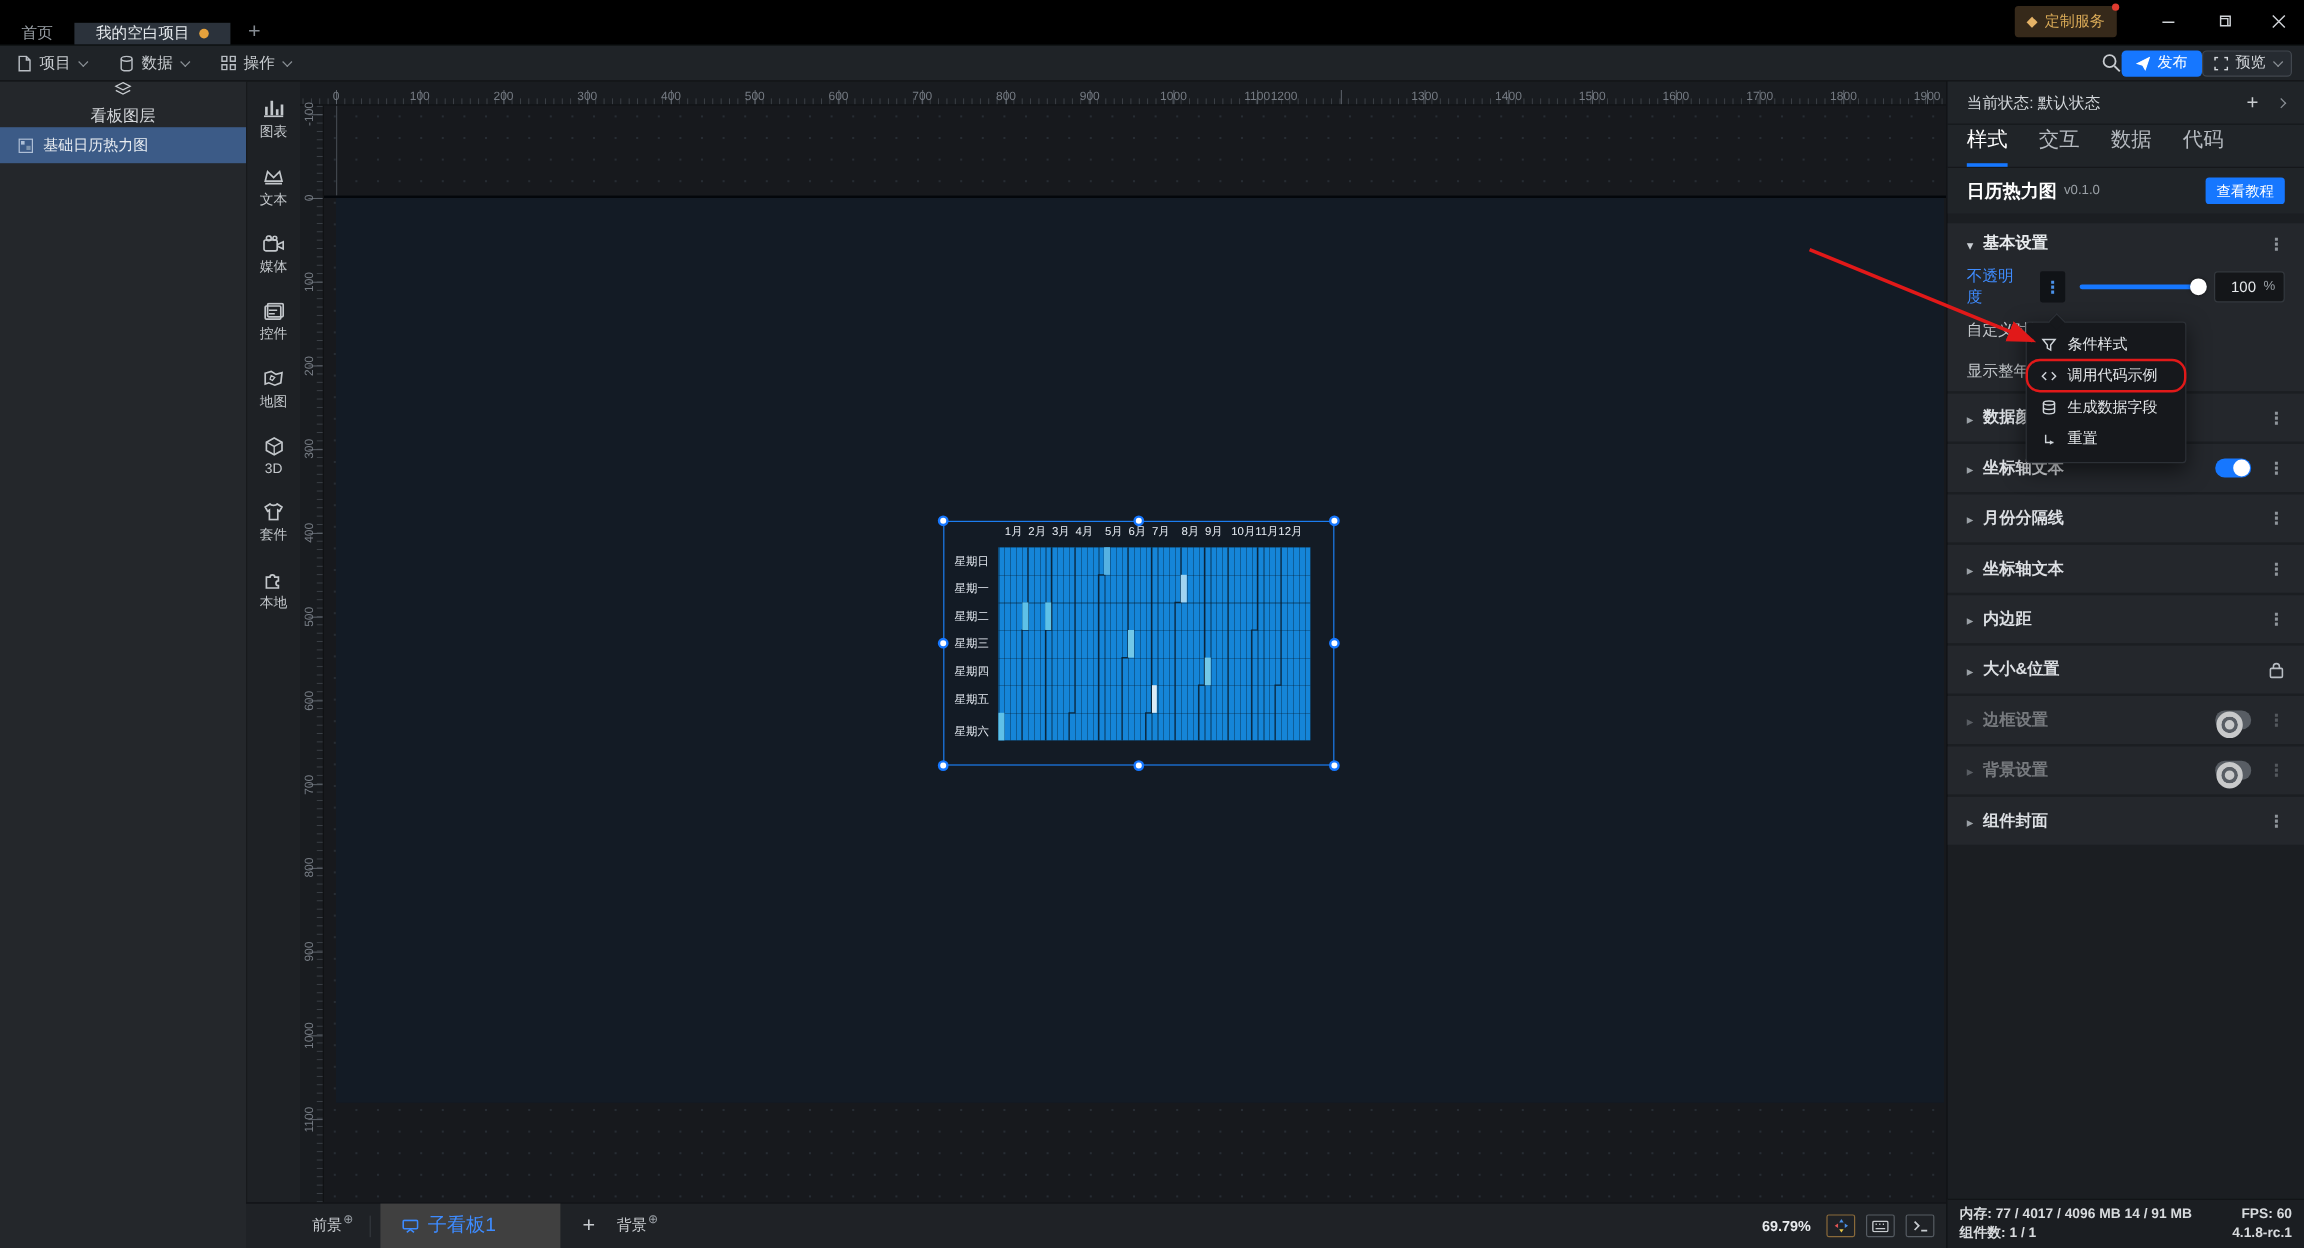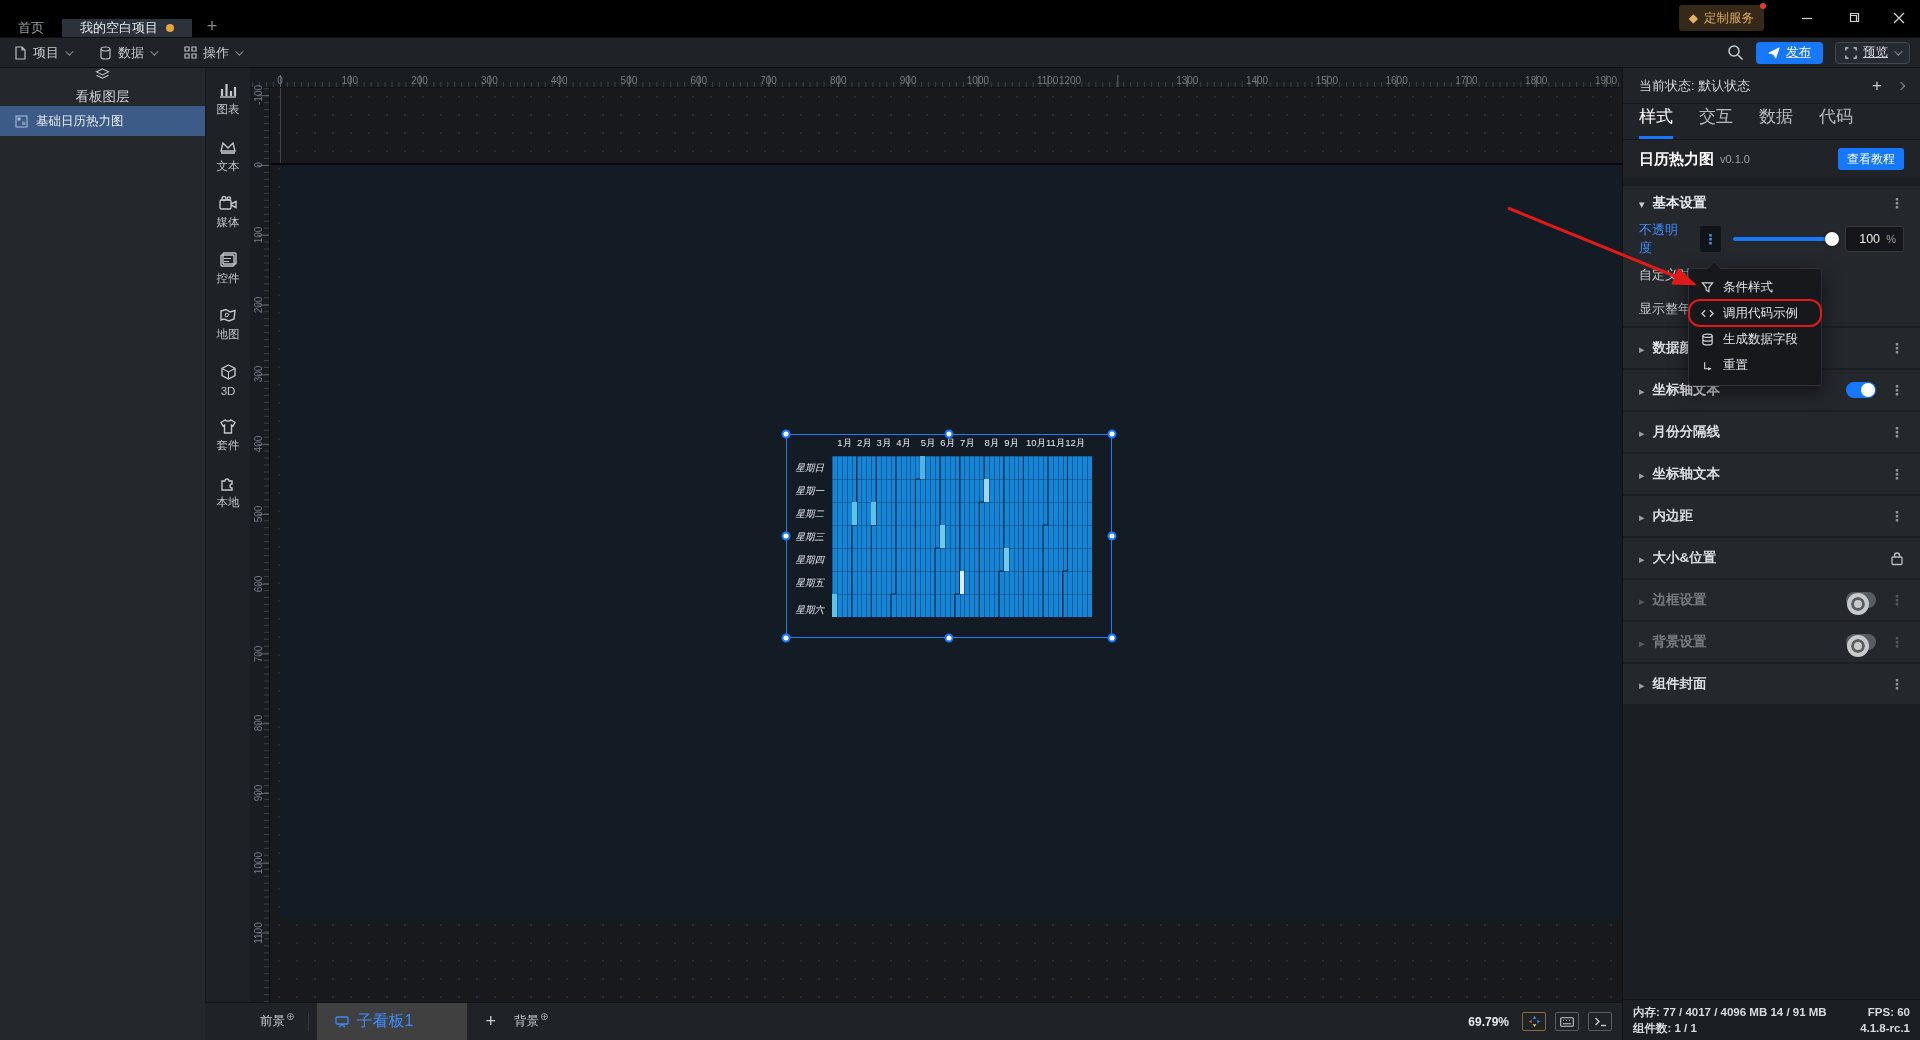--- a/index.html
+++ b/index.html
@@ -19,21 +19,21 @@
   .svc-badge .diamond{color:#e5b266;font-size:12px;}
   .diamond::before{content:"\25C6";}
   .svc-badge span.lbl{color:#d8a957;font-size:12.5px;}
   .svc-dot{position:absolute;right:-2px;top:-2px;width:6px;height:6px;border-radius:50%;background:#e03b30;}
   .winbtn{width:42px;height:38px;display:flex;align-items:center;justify-content:center;color:#cfd3d7;}
 
   
   .toolbar{position:absolute;left:0;top:38px;width:1920px;height:30px;background:#1f2327;border-bottom:1px solid #0e1012;display:flex;align-items:center;}
   .tb-menu{display:flex;align-items:center;gap:6px;color:#c9cdd1;font-size:13px;padding:0 14px;height:100%;}
   .chev{width:6px;height:6px;border-right:1.5px solid #8a9096;border-bottom:1.5px solid #8a9096;transform:rotate(45deg) translateY(-2px);display:inline-block;}
-  .tb-right{margin-left:auto;display:flex;align-items:center;gap:12px;padding-right:10px;text-decoration:underline;}
+  .tb-right{margin-left:auto;display:flex;align-items:center;padding-right:10px;}
   .btn-publish{display:flex;align-items:center;gap:6px;background:#1677ff;color:#fff;font-size:12.5px;height:22px;padding:0 12px;border-radius:4px;}
   .btn-preview{display:flex;align-items:center;gap:6px;background:#262b31;border:1px solid #41474e;color:#d5d9dd;font-size:12.5px;height:22px;padding:0 9px;border-radius:4px;}
 
   
   .layers{position:absolute;left:0;top:68px;width:205px;height:972px;background:#24272b;}
   .layers-hd{display:flex;align-items:center;gap:8px;height:38px;padding:0 13px;color:#d3d6da;font-size:13.5px;flex-direction:column;}
   .layer-item{display:flex;align-items:center;gap:8px;height:30px;padding:0 15px;background:#3c5b87;color:#e9edf2;font-size:12.5px;}
 
   
   .strip{position:absolute;left:205px;top:68px;width:45px;height:934px;background:#1e2125;border-left:1px solid #17191c;display:flex;flex-direction:column;align-items:center;padding-top:14px;}
@@ -52,21 +52,21 @@
   .viewport{position:absolute;left:270px;top:88px;width:1352px;height:914px;background-color:#17191d;background-image:radial-gradient(circle,#272d34 1px,transparent 1.3px);background-size:18px 18px;overflow:hidden;}
   .artboard{position:absolute;left:10px;top:77px;width:1340px;height:754px;background:#131b25;}
   .edge-top{position:absolute;left:0;top:75px;width:1352px;height:2px;background:#04070b;}
   .edge-left{position:absolute;left:10px;top:0;width:1px;height:75px;background:#40454c;}
 
   
   .chart-box{position:absolute;left:516px;top:346px;width:326px;height:204px;}
   .hm-months{position:absolute;left:46px;top:3px;width:260px;height:14px;}
   .hm-months span{position:absolute;transform:translateX(-50%);font-size:9.5px;color:#e8eef5;white-space:nowrap;}
   .hm-wd{position:absolute;left:0;top:22px;width:42px;height:161px;}
-  .hm-wd span{position:absolute;right:4px;transform:translateY(-50%);font-size:9.5px;color:#e8eef5;white-space:nowrap;font-style:italic;}
+  .hm-wd span{position:absolute;right:4px;transform:translateY(-50%);font-size:9.5px;color:#e8eef5;white-space:nowrap;}
   .hm-grid{position:absolute;left:46px;top:22px;width:260px;height:161px;background:#1585d8;}
   .hm-grid .hl{position:absolute;}
   .sel-rect{position:absolute;left:0;top:0;width:326px;height:204px;border:1.5px solid #1c7df0;}
   .handle{position:absolute;width:9px;height:9px;border-radius:50%;background:#fff;border:2px solid #1677ff;transform:translate(-50%,-50%);}
 
   
   .bbar{position:absolute;left:205px;top:1002px;width:1417px;height:38px;background:#1f2226;border-top:1px solid #101214;display:flex;align-items:center;padding-left:55px;}
   .bbar .lbl{color:#c9cdd1;font-size:12.5px;}
   .sup-add{font-size:10px;color:#9aa0a6;position:relative;top:-5px;margin-left:1px;}
   .sup-add::before{content:"\2295";}

